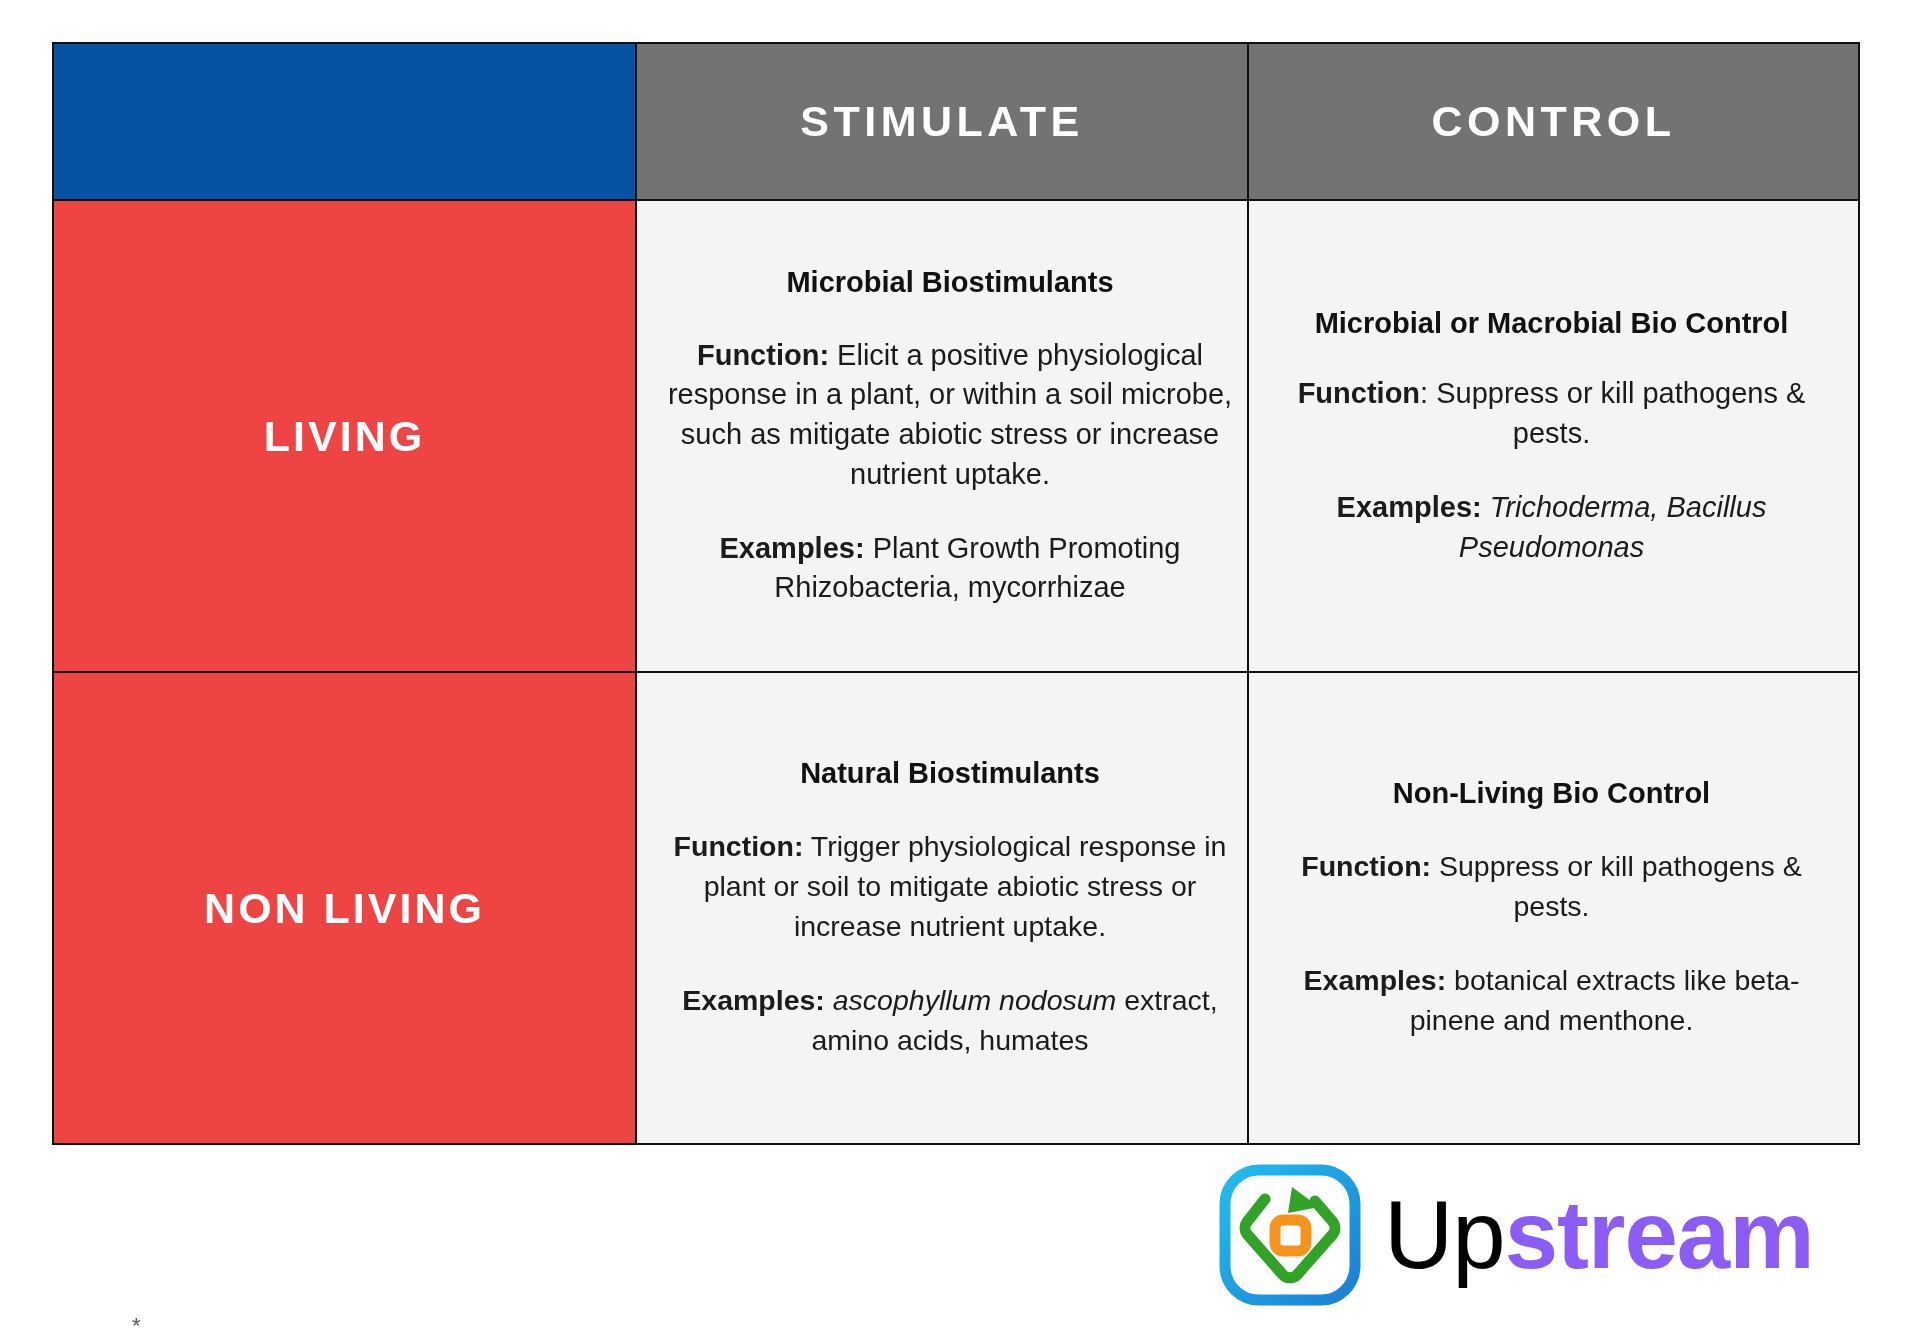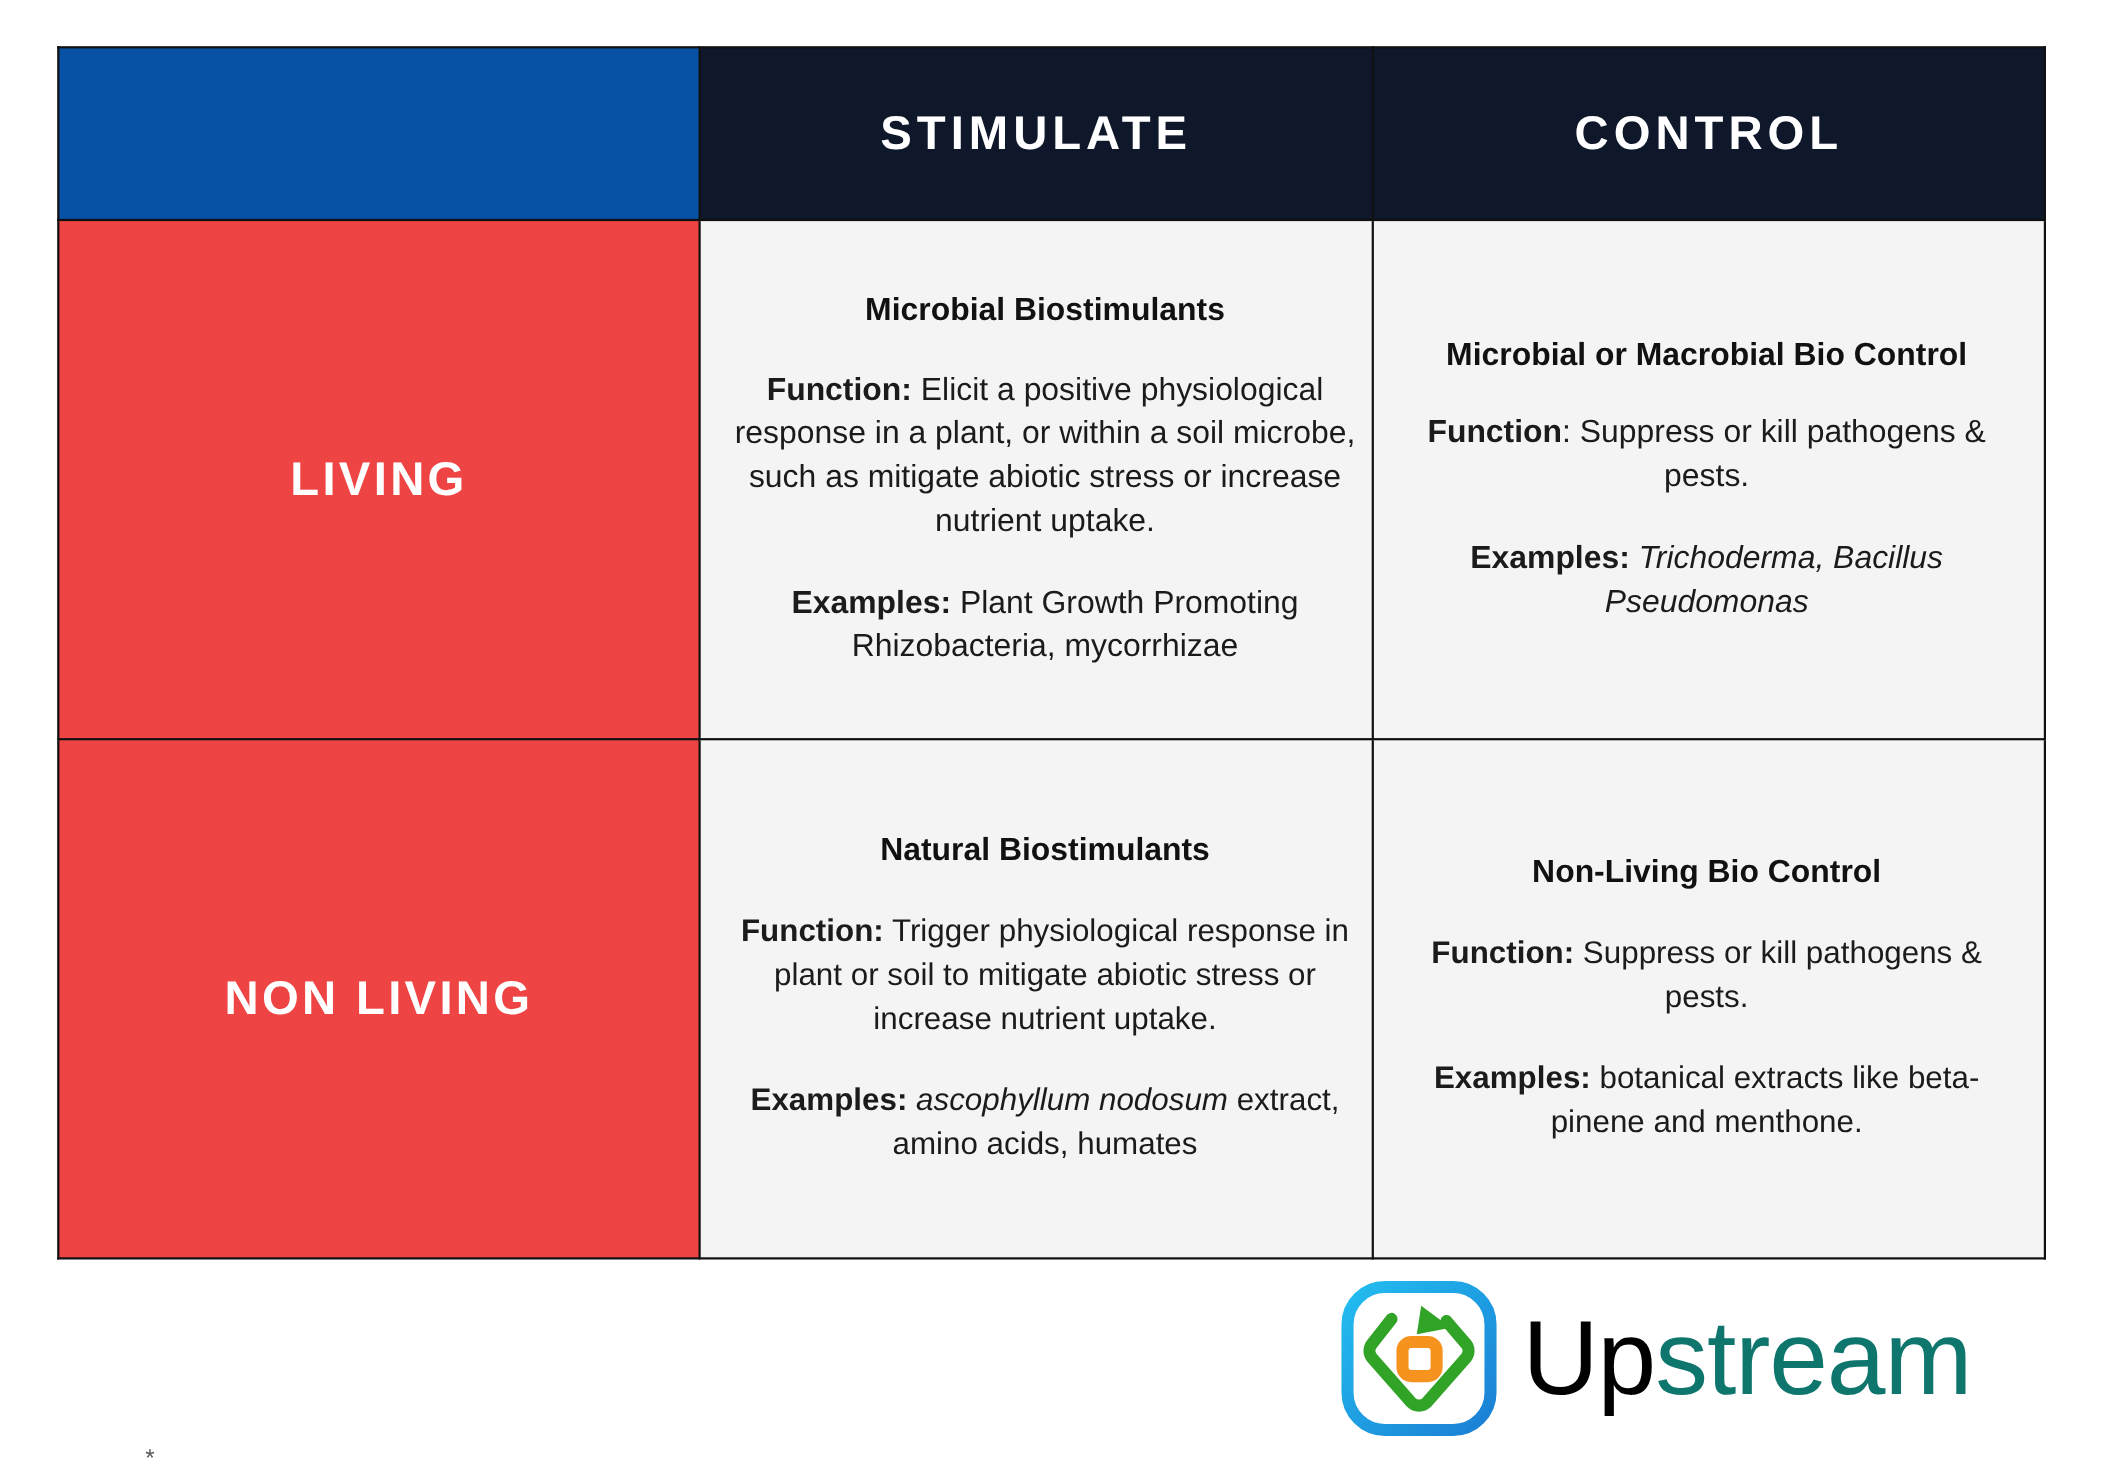--- a/index.html
+++ b/index.html
@@ -34,21 +34,21 @@
   col.c-label { width: 583px; }
   col.c-stim  { width: 612px; }
   col.c-ctrl  { width: 611px; }
 
   
   .hdr-blank {
     background: #0752A4;
     height: 155px;
   }
   .hdr-green {
-    background: #0f172a;
+    background: #737373;
     height: 155px;
     text-align: center;
   }
   .hdr-green .hdr-text {
     color: #ffffff;
     font-size: 43px;
     font-weight: 700;
     letter-spacing: 4.5px;
     line-height: 1.1;
   }
@@ -118,21 +118,21 @@
     flex: 0 0 auto;
   }
   .wordmark {
     font-size: 96px;
     font-weight: 400;
     letter-spacing: -1px;
     line-height: 1;
     white-space: nowrap;
   }
   .wm-up { color: #000000; }
-  .wm-stream { color: #0f766e; font-weight: 400; }
+  .wm-stream { color: #8b5cf6; font-weight: 700; }
 
   
   .asterisk {
     position: absolute;
     left: 132px;
     top: 1315px;
     font-size: 22px;
     color: #555555;
     line-height: 1;
   }

